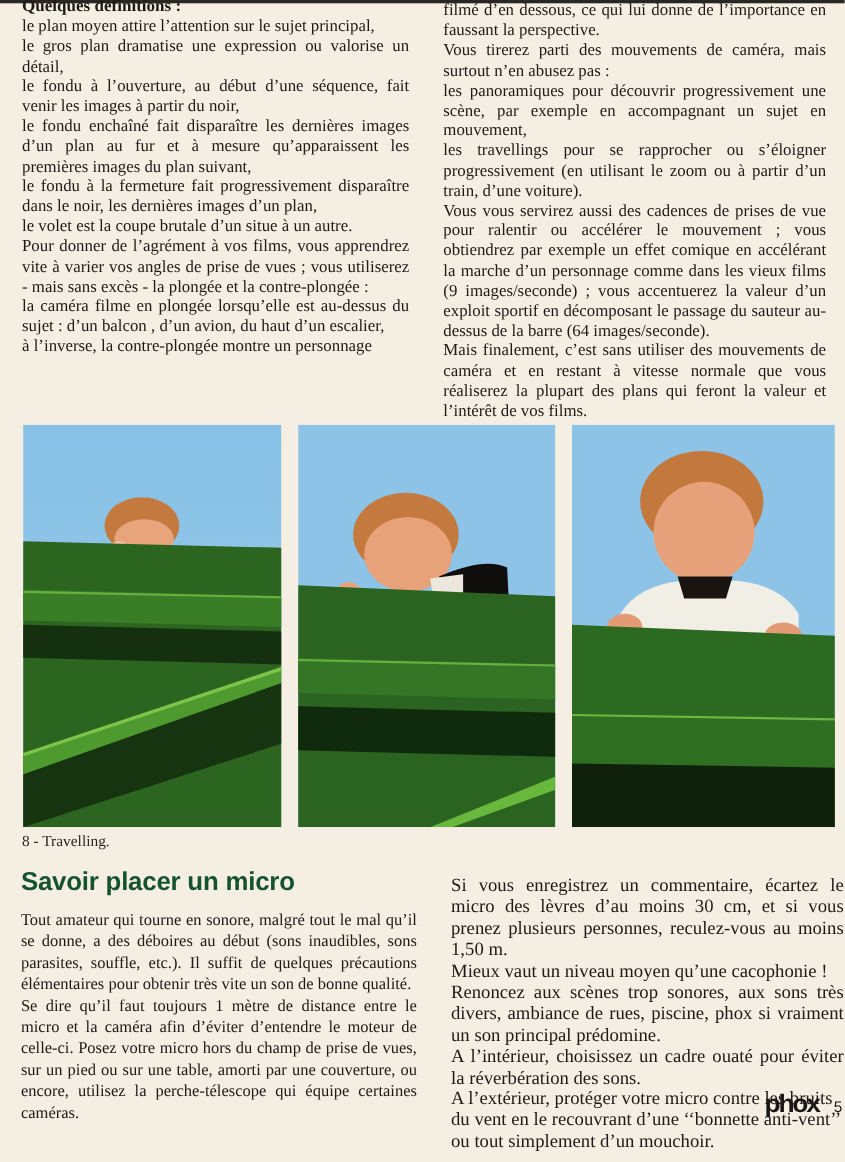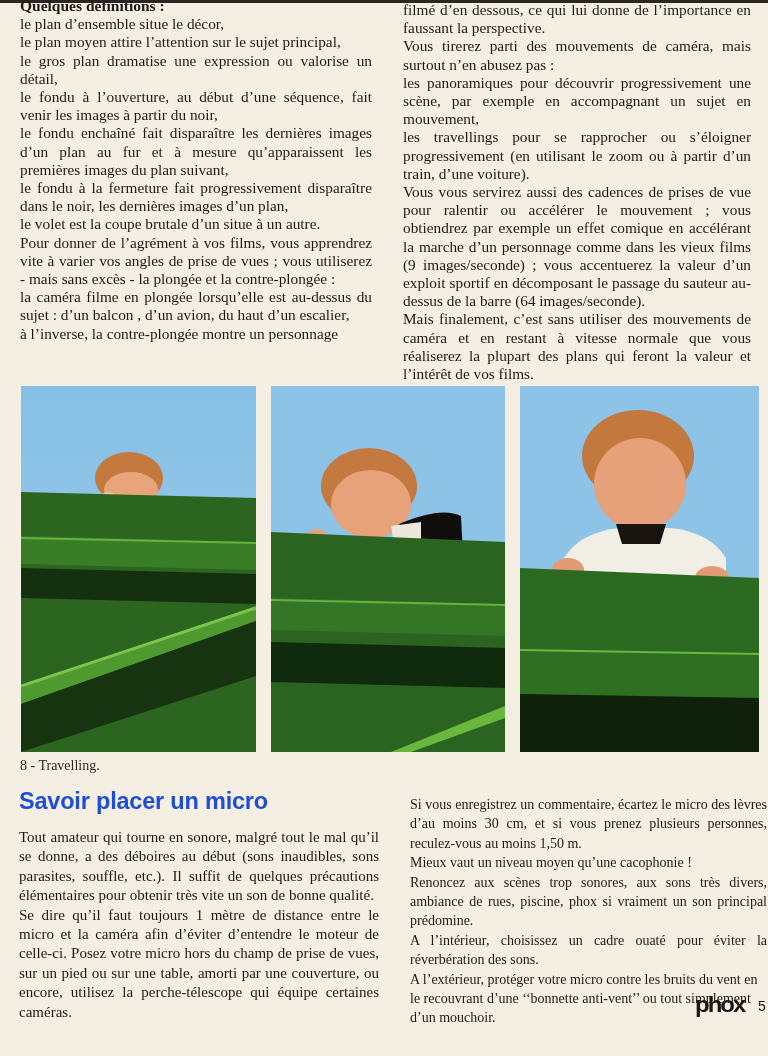--- a/index.html
+++ b/index.html
@@ -41,25 +41,25 @@
   .caption {
     position: absolute; left: 20px; top: 758px;
     font-size: 14px; color: #2a2622;
   }
 
   .section-title {
     position: absolute; left: 19px; top: 788px;
     font-family: "Liberation Sans", "DejaVu Sans", sans-serif;
     font-weight: bold;
     font-size: 23.5px;
-    color: #1d4ed8;
+    color: #14532d;
     letter-spacing: -0.2px;
   }
   #col-bottom-left { left: 19px; top: 828px; width: 360px; font-size: 15px; line-height: 19.4px; }
-  #col-bottom-right { left: 410px; top: 795px; width: 357px; font-size: 14px; line-height: 19.4px; font-family: Liberation Serif, serif; }
+  #col-bottom-right { left: 410px; top: 795px; width: 357px; font-size: 17px; line-height: 19.4px; font-family: Liberation Serif, serif; }
 
   .logo {
     position: absolute; left: 695px; top: 990px;
     font-family: "Liberation Sans", "DejaVu Sans", sans-serif;
     font-weight: 900;
     font-size: 24px;
     letter-spacing: -2px;
     color: #1a1715;
     transform: scaleY(0.95);
   }
@@ -70,21 +70,20 @@
     color: #1a1715;
   }
 </style>
 </head>
 <body>
 
 <div class="topbar"></div>
 
 <div class="col" id="col-top-left">
   <p class="left heading-small">Quelques définitions :</p>
-  <p class="left">le plan d’ensemble situe le décor,</p>
   <p>le plan moyen attire l’attention sur le sujet principal,</p>
   <p>le gros plan dramatise une expression ou valorise un détail,</p>
   <p>le fondu à l’ouverture, au début d’une séquence, fait venir les images à partir du noir,</p>
   <p>le fondu enchaîné fait disparaître les dernières images d’un plan au fur et à mesure qu’apparaissent les premières images du plan suivant,</p>
   <p>le fondu à la fermeture fait progressivement disparaître dans le noir, les dernières images d’un plan,</p>
   <p>le volet est la coupe brutale d’un situe à un autre.</p>
   <p>Pour donner de l’agrément à vos films, vous apprendrez vite à varier vos angles de prise de vues ; vous utiliserez - mais sans excès - la plongée et la contre-plongée :</p>
   <p>la caméra filme en plongée lorsqu’elle est au-dessus du sujet : d’un balcon , d’un avion, du haut d’un escalier,</p>
   <p>à l’inverse, la contre-plongée montre un personnage</p>
 </div>

